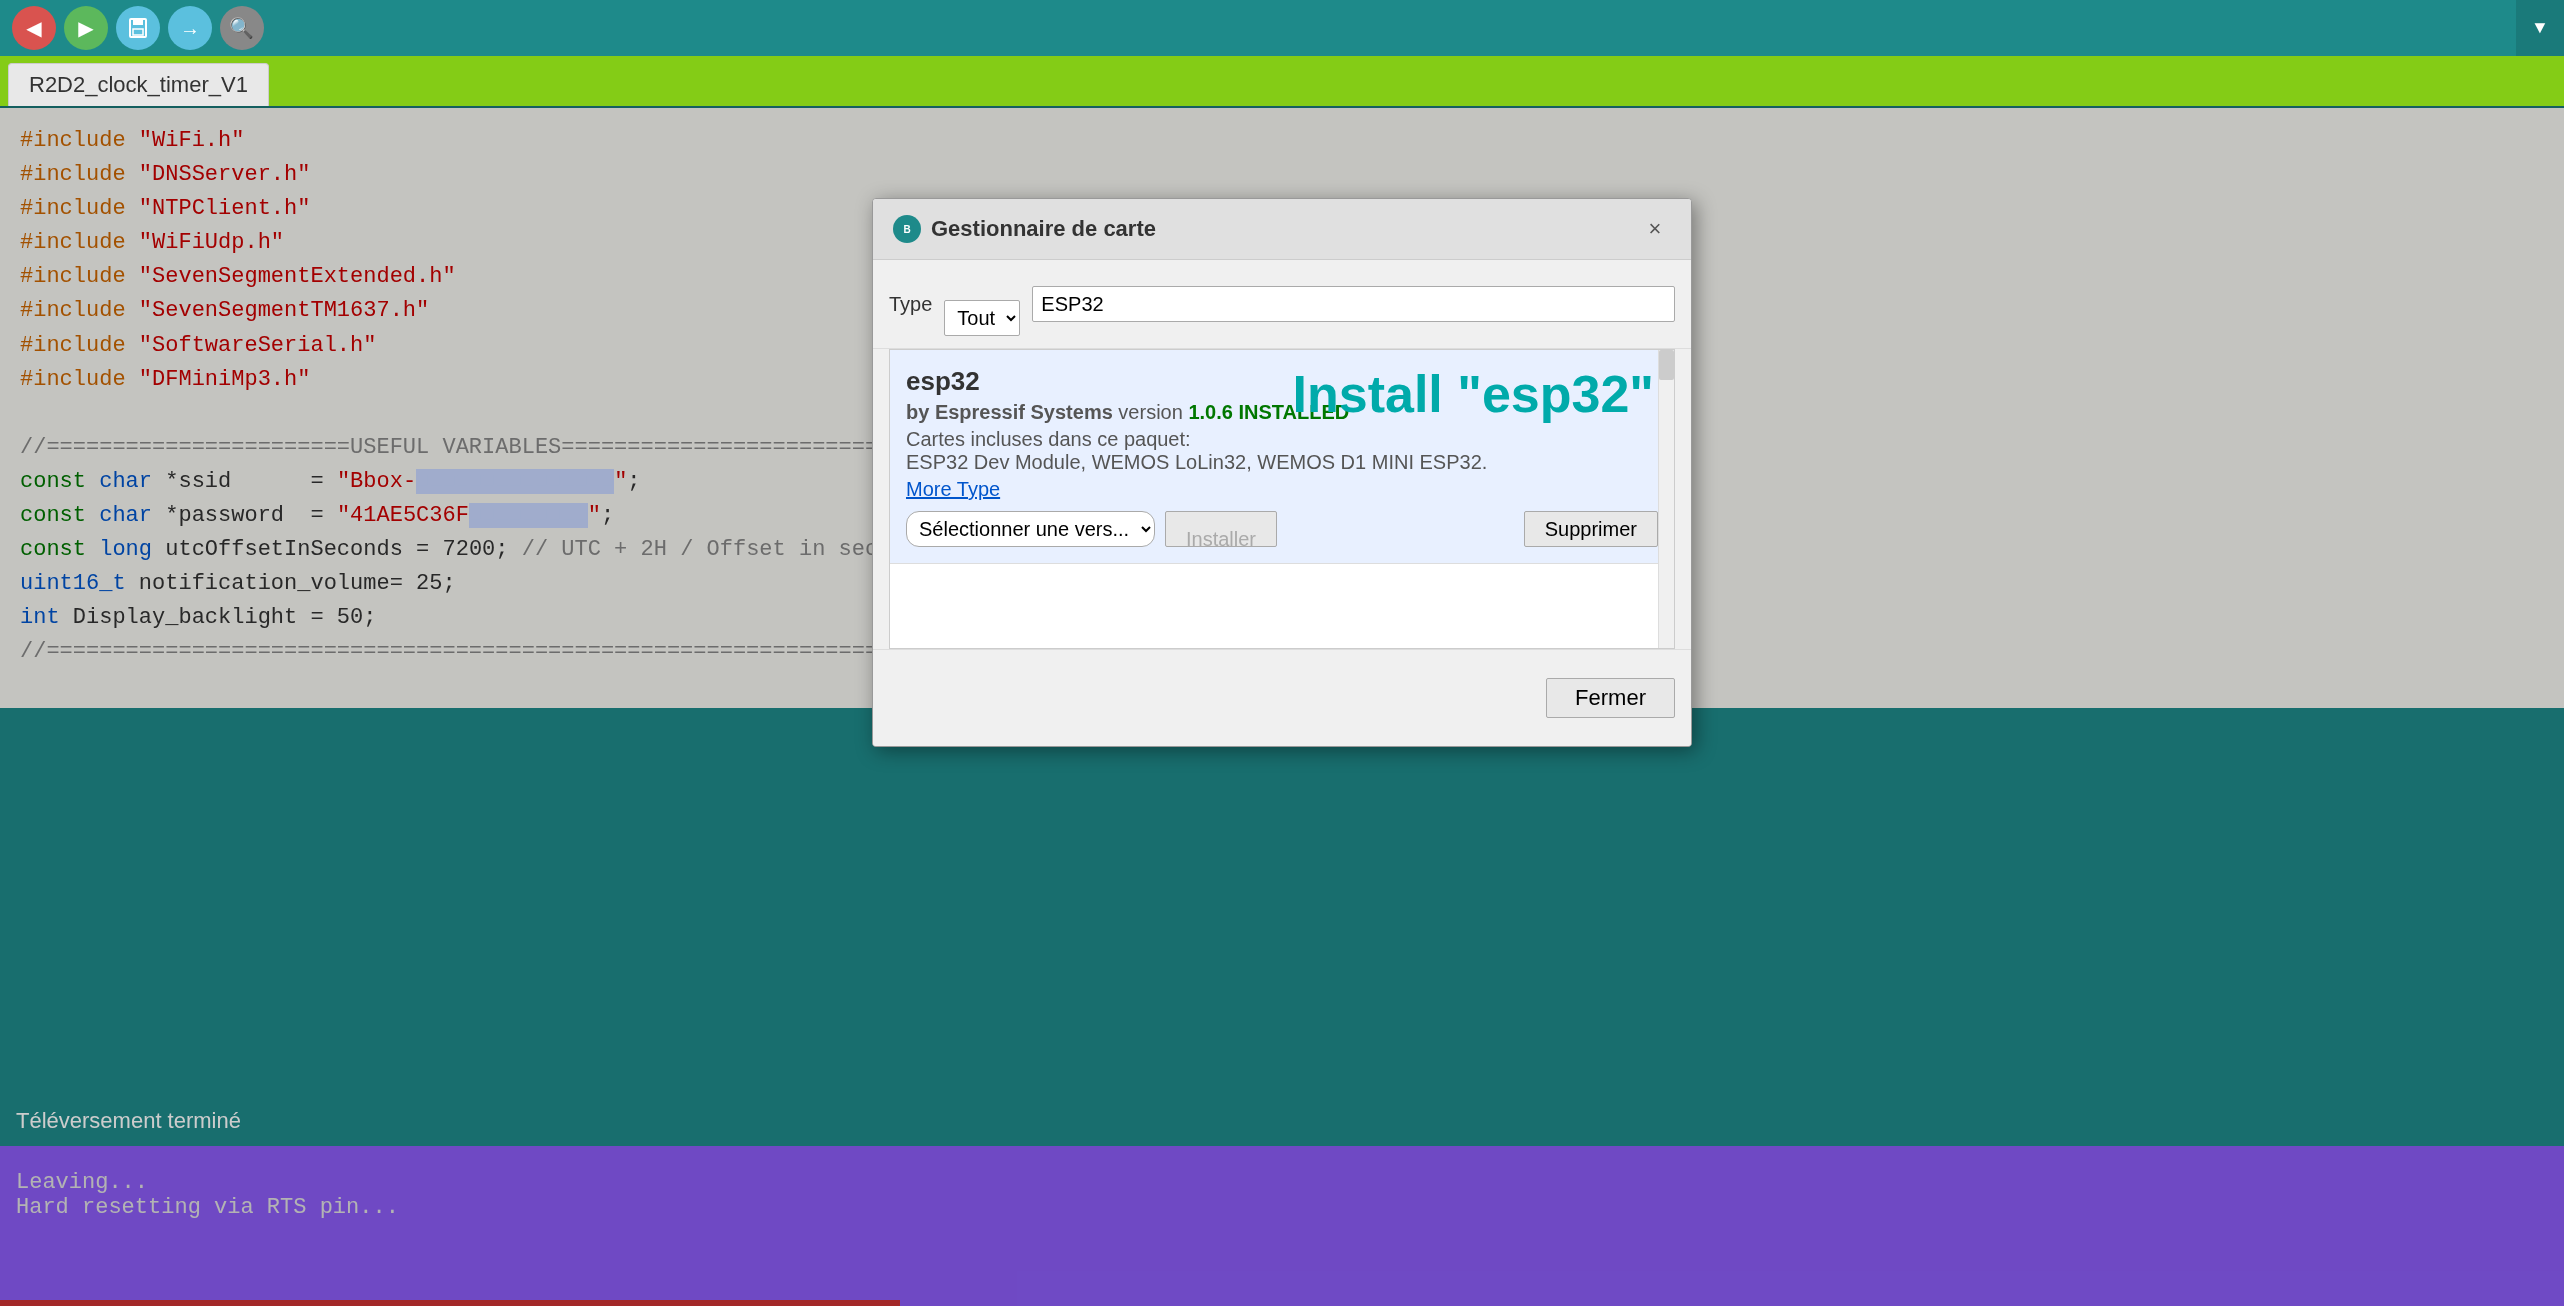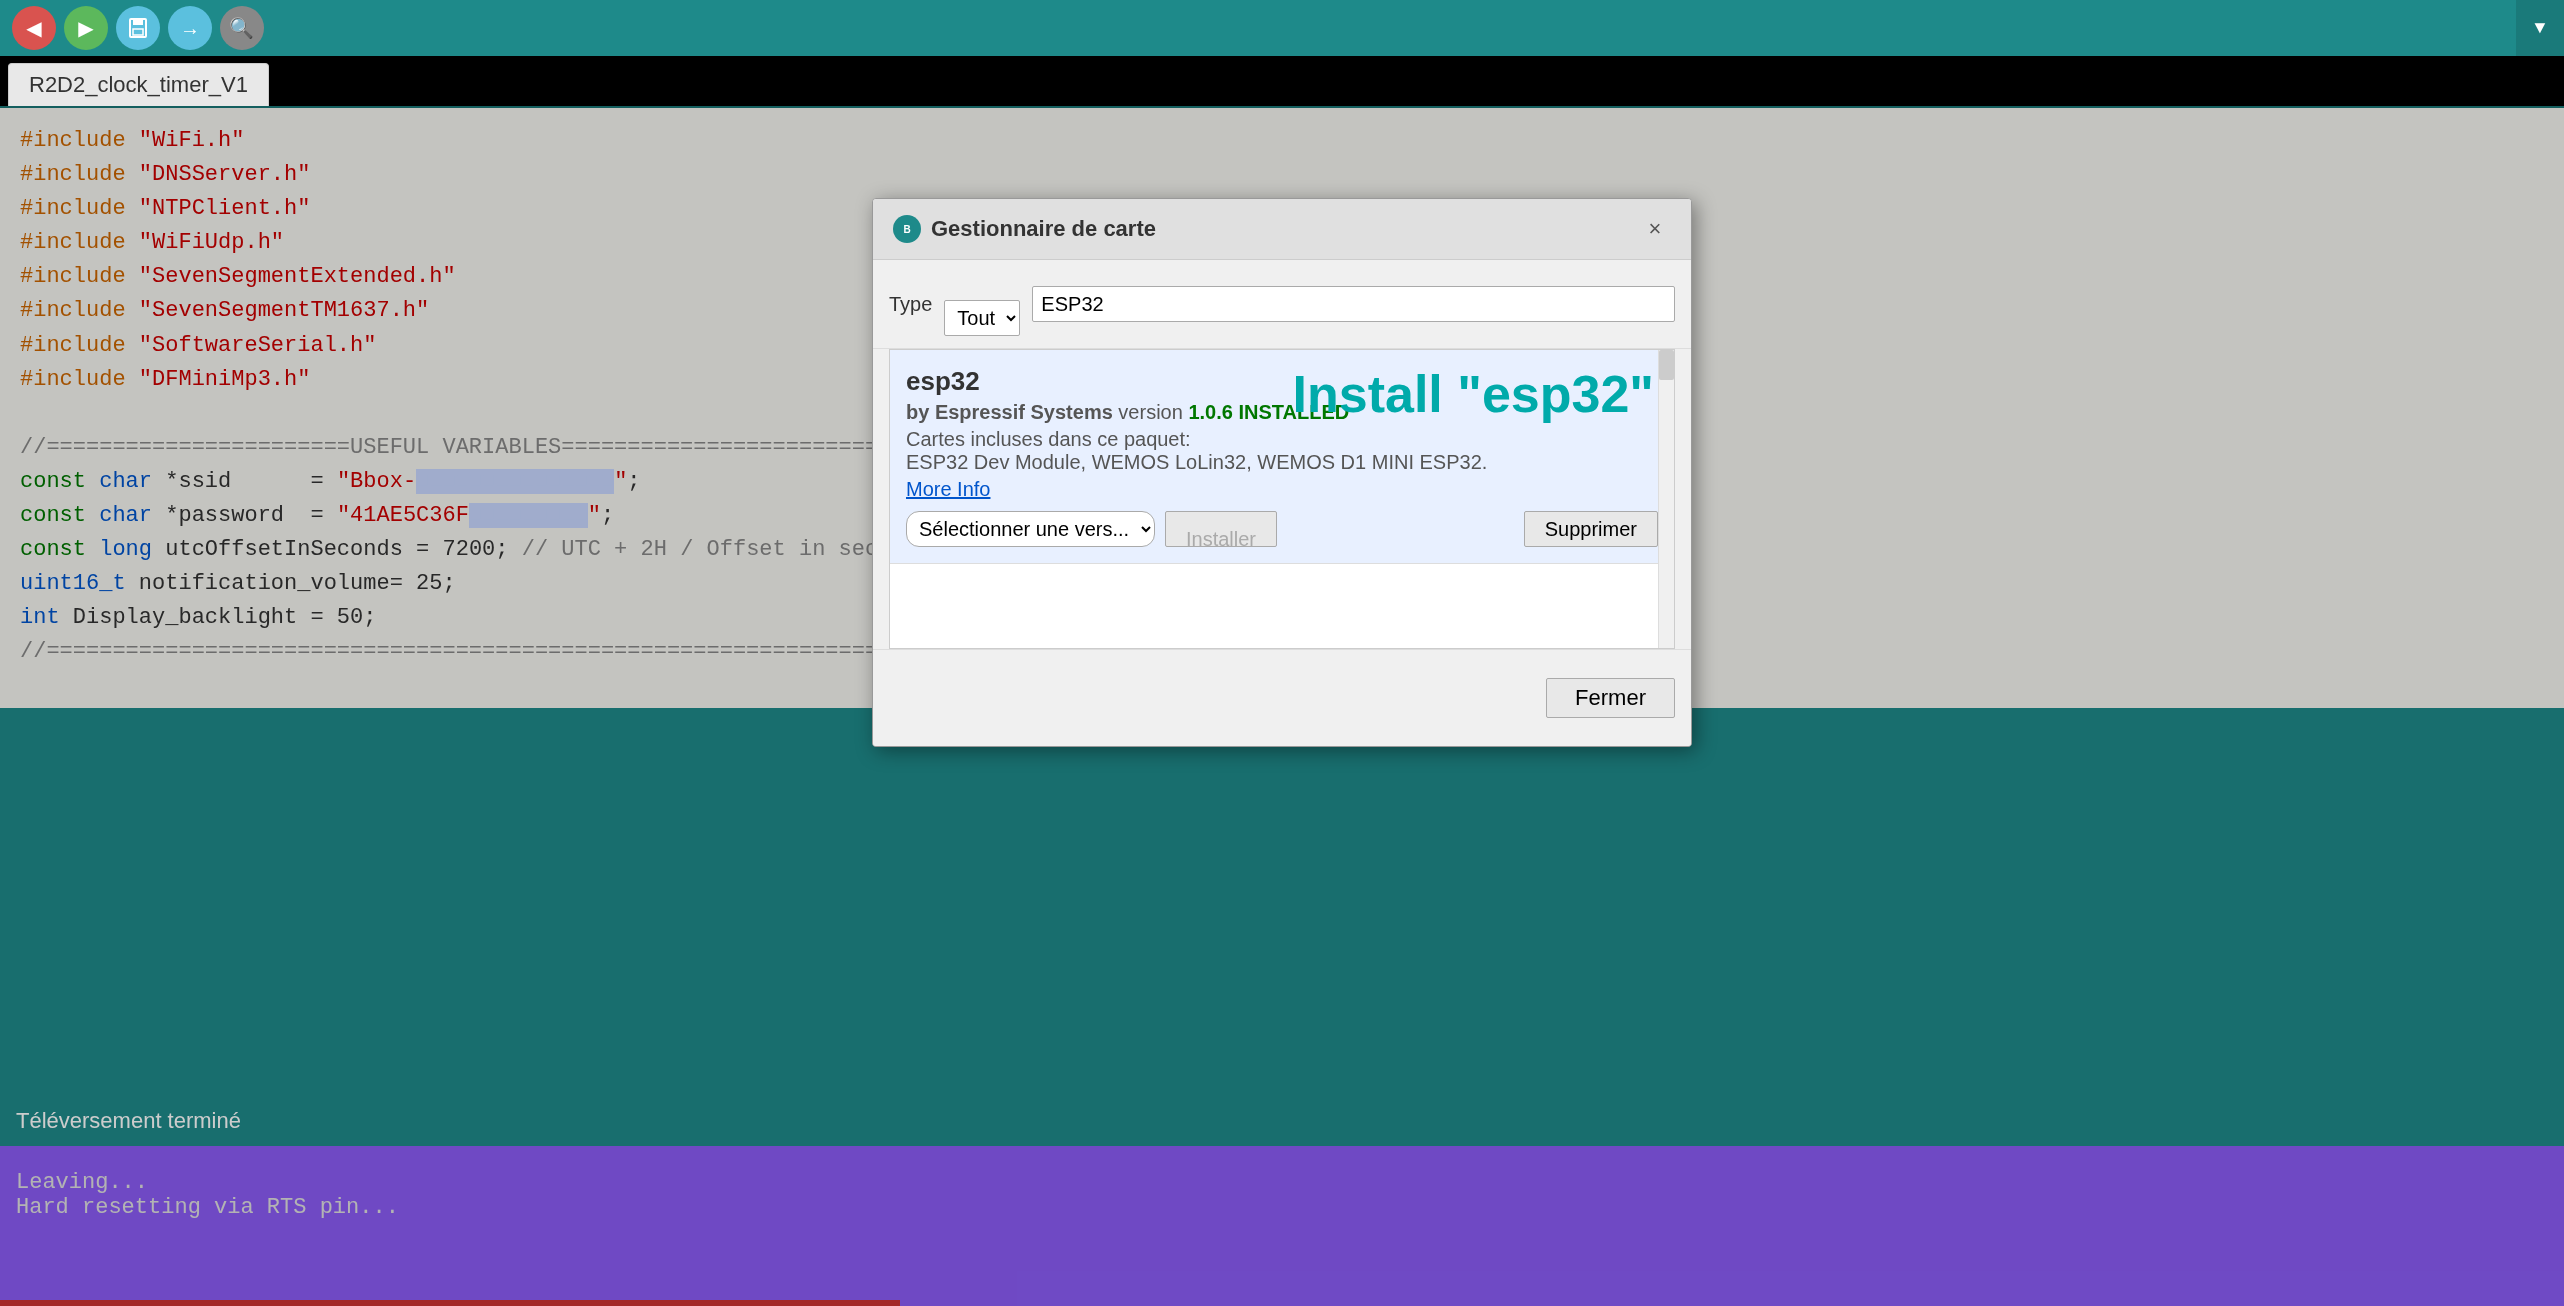--- a/index.html
+++ b/index.html
@@ -36,21 +36,21 @@
     }
     .btn-green { background: #5cb85c; color: white; }
     .btn-red { background: #d9534f; color: white; }
     .btn-blue { background: #5bc0de; color: white; }
     .btn-gray { background: #888; color: white; }
 
     
     #tabbar {
       width: 100%;
       height: 52px;
-      background: #000000;
+      background: #84cc16;
       display: flex;
       align-items: flex-end;
       padding: 0 8px;
       border-bottom: 2px solid #145f5f;
     }
     .tab {
       background: #e8e8e8;
       color: #333;
       padding: 8px 20px;
       border-radius: 4px 4px 0 0;
@@ -445,21 +445,21 @@
 
       <div id="board-entry">
         <div class="board-name">esp32</div>
         <div class="board-author">
           <span>by </span><span style="font-weight:bold;">Espressif Systems</span> version <span class="board-version">1.0.6</span> <span style="color:#007700;font-weight:bold;">INSTALLED</span>
         </div>
         <div class="board-included">
           <span>Cartes incluses dans ce paquet:</span><br>
           <span>ESP32 Dev Module, WEMOS LoLin32, WEMOS D1 MINI ESP32.</span>
         </div>
-        <a class="more-info">More Info</a>
+        <a class="more-info">More Type</a>
         <div class="board-actions">
           <select class="version-select">
             <option>Sélectionner une vers...</option>
           </select>
           <button class="btn-install" disabled="">Installer</button>
           <button class="btn-supprimer">Supprimer</button>
         </div>
 
         
         <div id="install-watermark">Install "esp32"</div>

